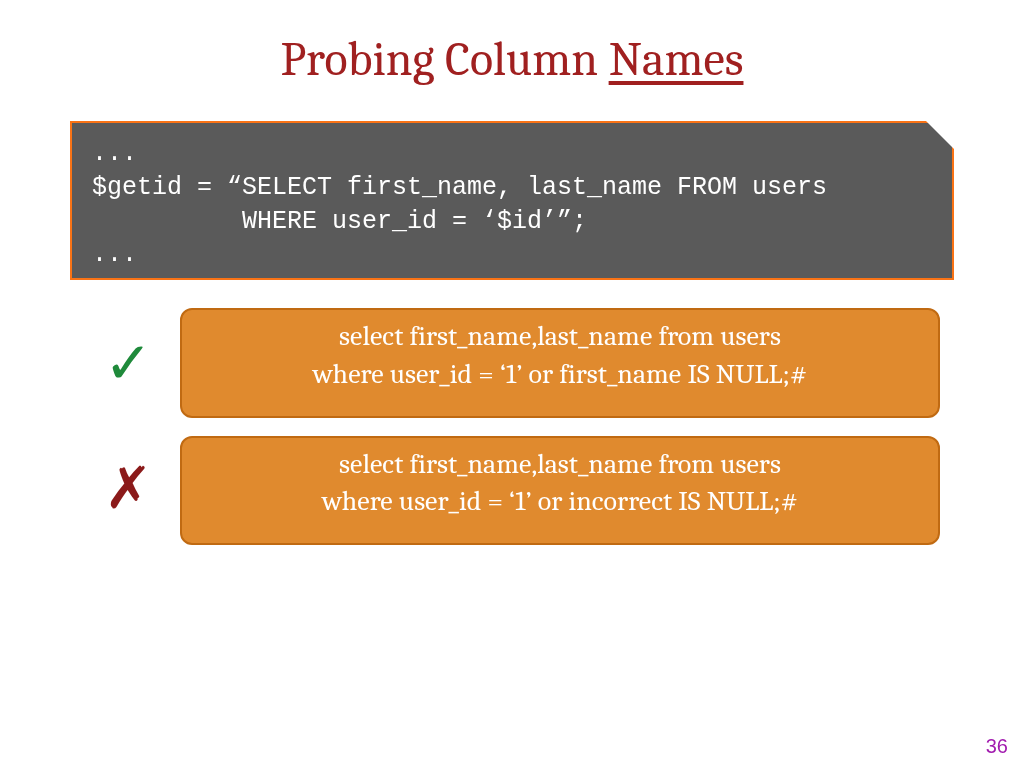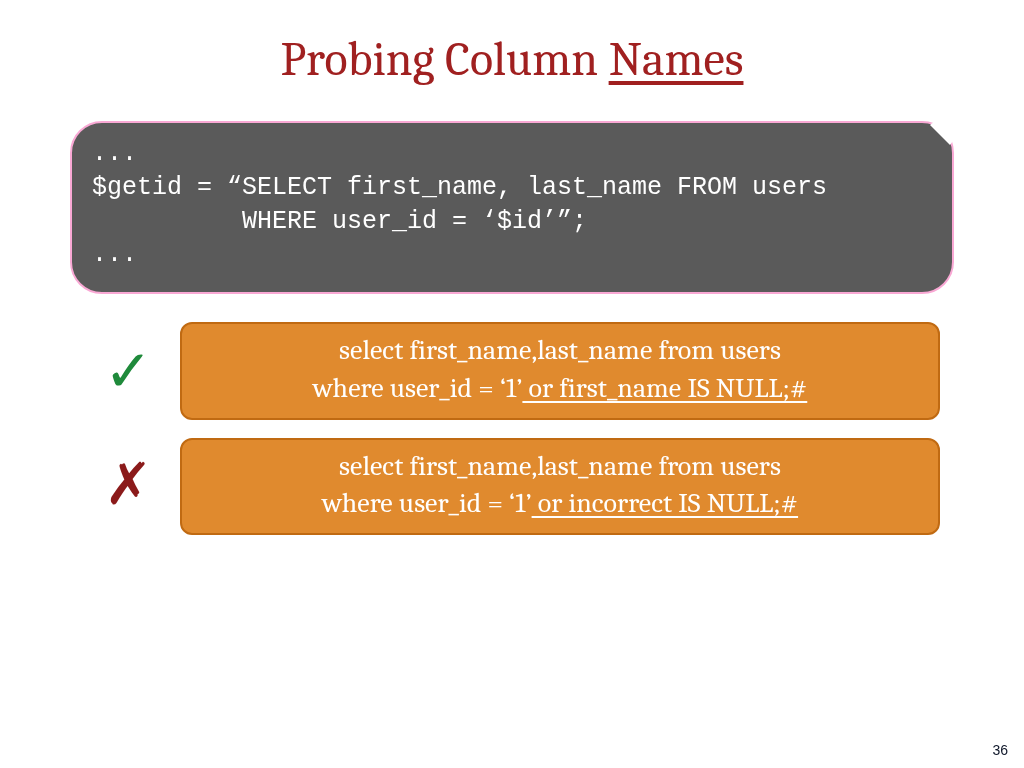--- a/index.html
+++ b/index.html
@@ -1,30 +1,30 @@
 <!DOCTYPE html>
 <html><head>
 <meta charset="utf-8">
 <style>
-  * { margin: 0; padding: 0; box-sizing: border-box; border-radius: 32px; }
+  * { margin: 0; padding: 0; box-sizing: border-box; }
   html, body { width: 1024px; height: 768px; background: #fff; font-family: Cambria, Georgia, "Times New Roman", serif; color: #222; }
   .slide { position: relative; width: 1024px; height: 768px; padding: 28px 40px 20px 40px; }
   .title { text-align: center; font-size: 48px; color: #a02020; margin-top: 4px; margin-bottom: 34px; font-weight: 400; }
   .title .underlined { text-decoration: underline; text-underline-offset: 6px; }
   .subtitle { font-size: 34px; line-height: 1.25; color: #1a1a1a; margin-bottom: 36px; padding: 0 6px; }
   .codebox {
     position: relative;
     margin: 0 30px;
     background: #5a5a5a;
-    border: 2px solid #f9a8d4;
+    border: 2px solid #f97316;
     color: #fff;
     font-family: Consolas, "Courier New", monospace;
     font-size: 25px;
     line-height: 1.35;
-    padding: 14px 20px 20px 20px;
+    padding: 14px 20px 6px 20px;
     white-space: pre;
   }
   .codebox .dogear {
     position: absolute; top: -2px; right: -2px;
     width: 0; height: 0;
     border-top: 28px solid #fff;
     border-left: 28px solid transparent;
   }
   .query-row { display: flex; align-items: center; margin-top: 28px; padding-left: 64px; padding-right: 44px; }
   .mark { width: 76px; flex-shrink: 0; font-size: 58px; line-height: 1; text-align: left; font-weight: 400; }
@@ -32,24 +32,24 @@
   .mark.cross { color: #8b1a1a; font-family: Cambria, Georgia, serif; }
   .querybox {
     flex: 1;
     background: #e08a2e;
     border: 2px solid #c06a12;
     border-radius: 12px;
     color: #fff;
     font-size: 28px;
     line-height: 1.35;
     text-align: center;
-    padding: 8px 14px 10px 14px;
+    padding: 8px 14px 22px 14px;
   }
-  .querybox .inj { text-decoration: underline; text-underline-offset: 4px; text-align: center; }
-  .pagenum { position: absolute; right: 16px; bottom: 10px; font-size: 14px; color: #0f172a; font-family: Arial, sans-serif; }
+  .querybox .inj { text-underline-offset: 4px; text-align: center; }
+  .pagenum { position: absolute; right: 16px; bottom: 10px; font-size: 20px; color: #a21caf; font-family: Arial, sans-serif; }
 </style>
 </head>
 <body>
 
 <div class="slide">
 
   <h1 class="title">
     <span>Probing Column </span><span class="underlined">Names</span>
   </h1>
 

